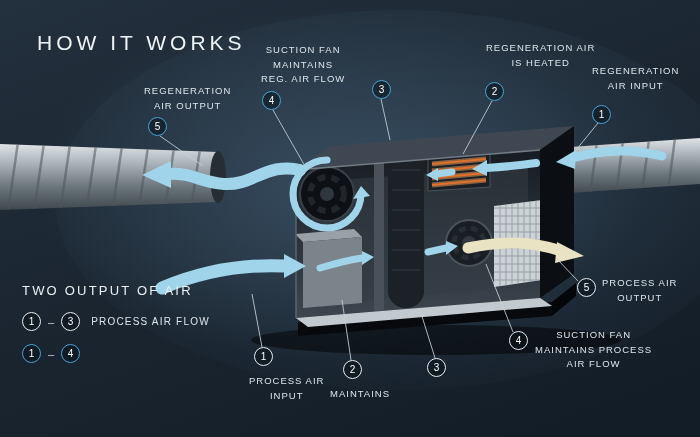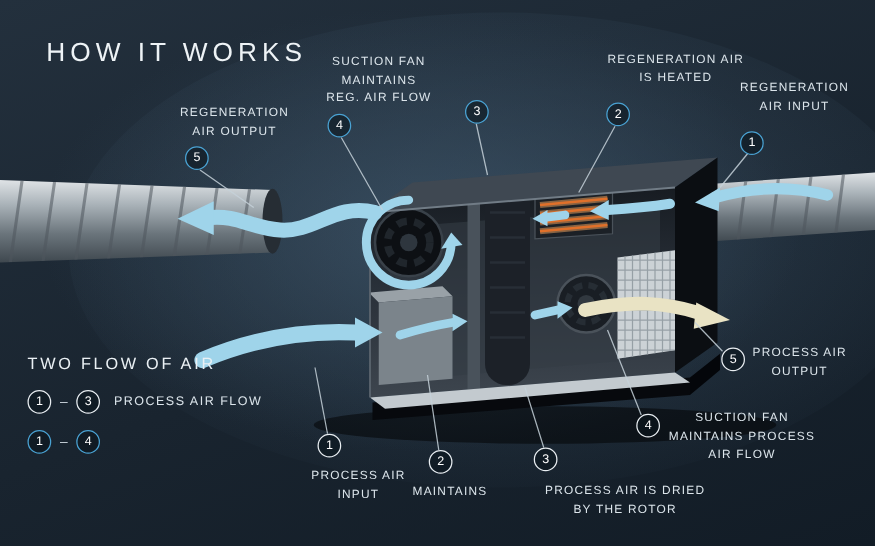--- a/index.html
+++ b/index.html
@@ -187,41 +187,39 @@
   <div class="co-label" style="left:261px;top:43px">SUCTION FAN
 MAINTAINS
 REG. AIR FLOW</div>
   <div class="co-label" style="left:486px;top:41px">REGENERATION AIR
 IS HEATED</div>
   <div class="co-label" style="left:592px;top:64px">REGENERATION
 AIR INPUT</div>
   <div class="co-label" style="left:249px;top:374px">PROCESS AIR
 INPUT</div>
   <div class="co-label" style="left:330px;top:387px">MAINTAINS</div>
-  <div class="co-label" style="left:436px;top:386px">PROCESS AIR IS DRIED
-BY THE ROTOR</div>
   <div class="co-label" style="left:535px;top:328px">SUCTION FAN
 MAINTAINS PROCESS
 AIR FLOW</div>
   <div class="co-label" style="left:602px;top:276px">PROCESS AIR
 OUTPUT</div>
 
   <div class="co-badge regen" style="left:148px;top:117px">5</div>
   <div class="co-badge regen" style="left:262px;top:91px">4</div>
   <div class="co-badge regen" style="left:372px;top:80px">3</div>
   <div class="co-badge regen" style="left:485px;top:82px">2</div>
   <div class="co-badge regen" style="left:592px;top:105px">1</div>
   <div class="co-badge process" style="left:254px;top:347px">1</div>
   <div class="co-badge process" style="left:343px;top:360px">2</div>
   <div class="co-badge process" style="left:427px;top:358px">3</div>
   <div class="co-badge process" style="left:509px;top:331px">4</div>
   <div class="co-badge process" style="left:577px;top:278px">5</div>
 
   <div class="legend">
-    <div class="legend-title">TWO FLOW OF AIR</div>
+    <div class="legend-title">TWO OUTPUT OF AIR</div>
     <div class="legend-row">
       <span class="co-badge process">1</span>
       <span class="legend-dash">–</span>
       <span class="co-badge process">3</span>
       <span class="legend-label">PROCESS AIR FLOW</span>
     </div>
     <div class="legend-row">
       <span class="co-badge regen">1</span>
       <span class="legend-dash">–</span>
       <span class="co-badge regen">4</span>

